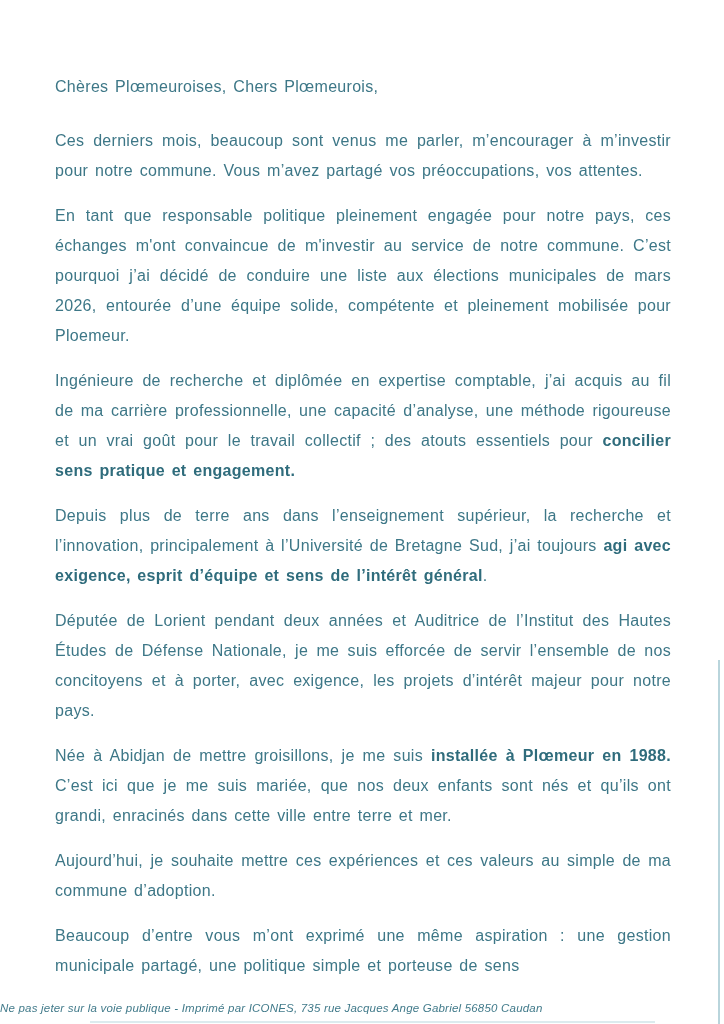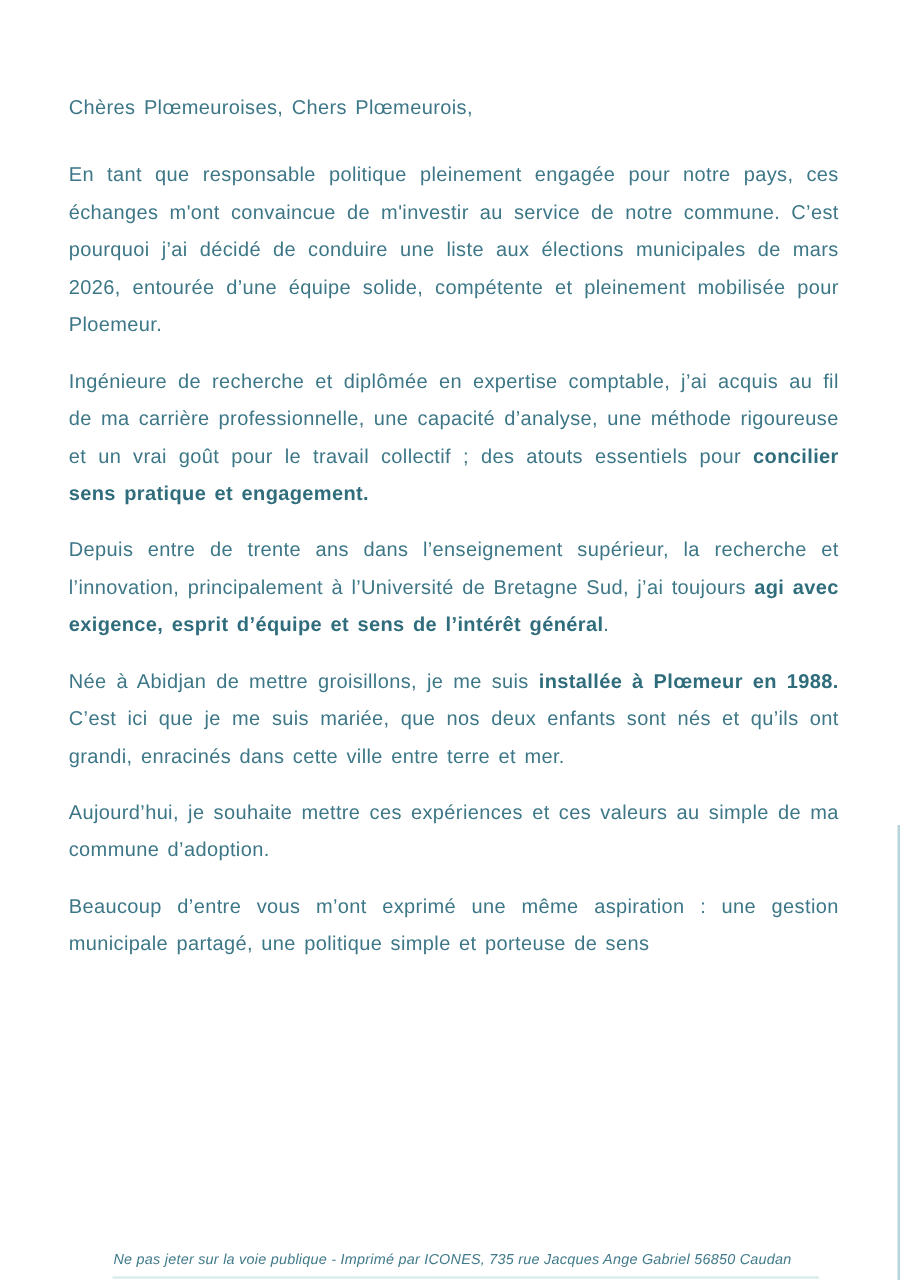--- a/index.html
+++ b/index.html
@@ -40,21 +40,21 @@
   }
   p.para .b {
     font-weight: bold;
     color: #2f6c7c;
   }
   .footer-note {
     position: absolute;
     left: 0;
     right: 0;
     bottom: 10px;
-    text-align: center;
+    text-align: left;
     font-style: italic;
     font-size: 11.5px;
     letter-spacing: 0.2px;
     color: #417a8a;
   }
   .edge-line-right {
     position: absolute;
     top: 660px;
     bottom: 0;
     right: 4px;
@@ -72,27 +72,29 @@
 </style>
 </head>
 <body>
 
 <div class="page">
 
   <div class="content">
 
     <p class="salutation">Chères Plœmeuroises, Chers Plœmeurois,</p>
 
+    <p class="para"><span>Ces derniers mois, beaucoup sont venus me parler, m’encourager à m’investir pour notre commune. Vous m’avez partagé vos préoccupations, vos attentes.</span></p>
 
     <p class="para"><span>En tant que responsable politique pleinement engagée pour notre pays, ces échanges m'ont convaincue de m'investir au service de notre commune. C’est pourquoi j’ai décidé de conduire une liste aux élections municipales de mars 2026, entourée d’une équipe solide, compétente et pleinement mobilisée pour Ploemeur.</span></p>
 
     <p class="para"><span>Ingénieure de recherche et diplômée en expertise comptable, j’ai acquis au fil de ma carrière professionnelle, une capacité d’analyse, une méthode rigoureuse et un vrai goût pour le travail collectif ; des atouts essentiels pour </span><span class="b">concilier sens pratique et engagement.</span></p>
 
-    <p class="para"><span>Depuis entre de trente ans dans l’enseignement supérieur, la recherche et l’innovation, principalement à l’Université de Bretagne Sud, j’ai toujours </span><span class="b">agi avec exigence, esprit d’équipe et sens de l’intérêt général</span><span>.</span></p>
+    <p class="para"><span>Depuis plus de terre ans dans l’enseignement supérieur, la recherche et l’innovation, principalement à l’Université de Bretagne Sud, j’ai toujours </span><span class="b">agi avec exigence, esprit d’équipe et sens de l’intérêt général</span><span>.</span></p>
 
+    <p class="para"><span>Députée de Lorient pendant deux années et Auditrice de l’Institut des Hautes Études de Défense Nationale, je me suis efforcée de servir l’ensemble de nos concitoyens et à porter, avec exigence, les projets d’intérêt majeur pour notre pays.</span></p>
 
     <p class="para"><span>Née à Abidjan de mettre groisillons, je me suis </span><span class="b">installée à Plœmeur en 1988.</span><span> C’est ici que je me suis mariée, que nos deux enfants sont nés et qu’ils ont grandi, enracinés dans cette ville entre terre et mer.</span></p>
 
     <p class="para"><span>Aujourd’hui, je souhaite mettre ces expériences et ces valeurs au simple de ma commune d’adoption.</span></p>
 
     <p class="para"><span>Beaucoup d’entre vous m’ont exprimé une même aspiration : une gestion municipale partagé, une politique simple et porteuse de sens</span></p>
 
   </div>
 
   <div class="footer-note">Ne pas jeter sur la voie publique - Imprimé par ICONES, 735 rue Jacques Ange Gabriel 56850 Caudan</div>

